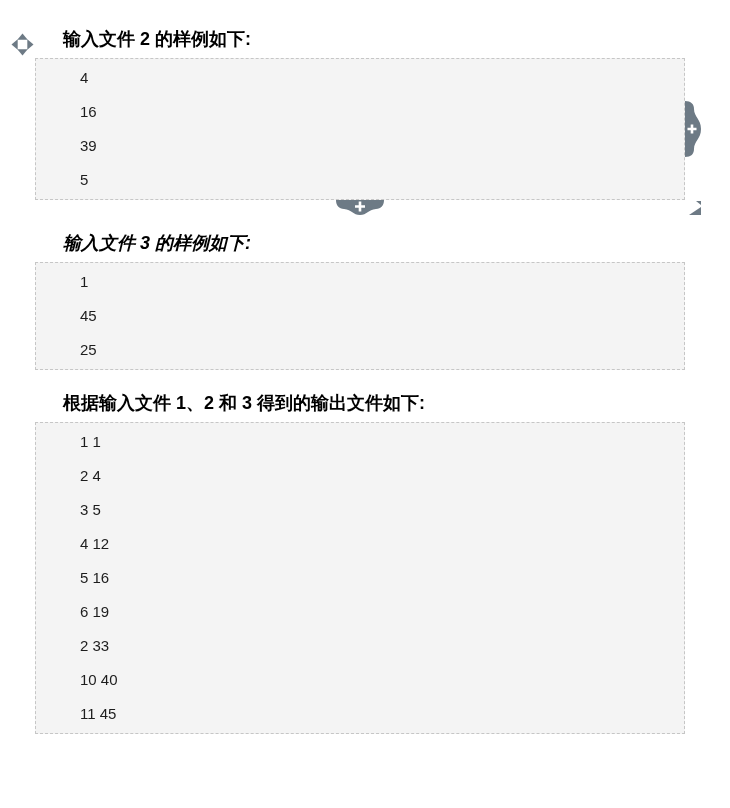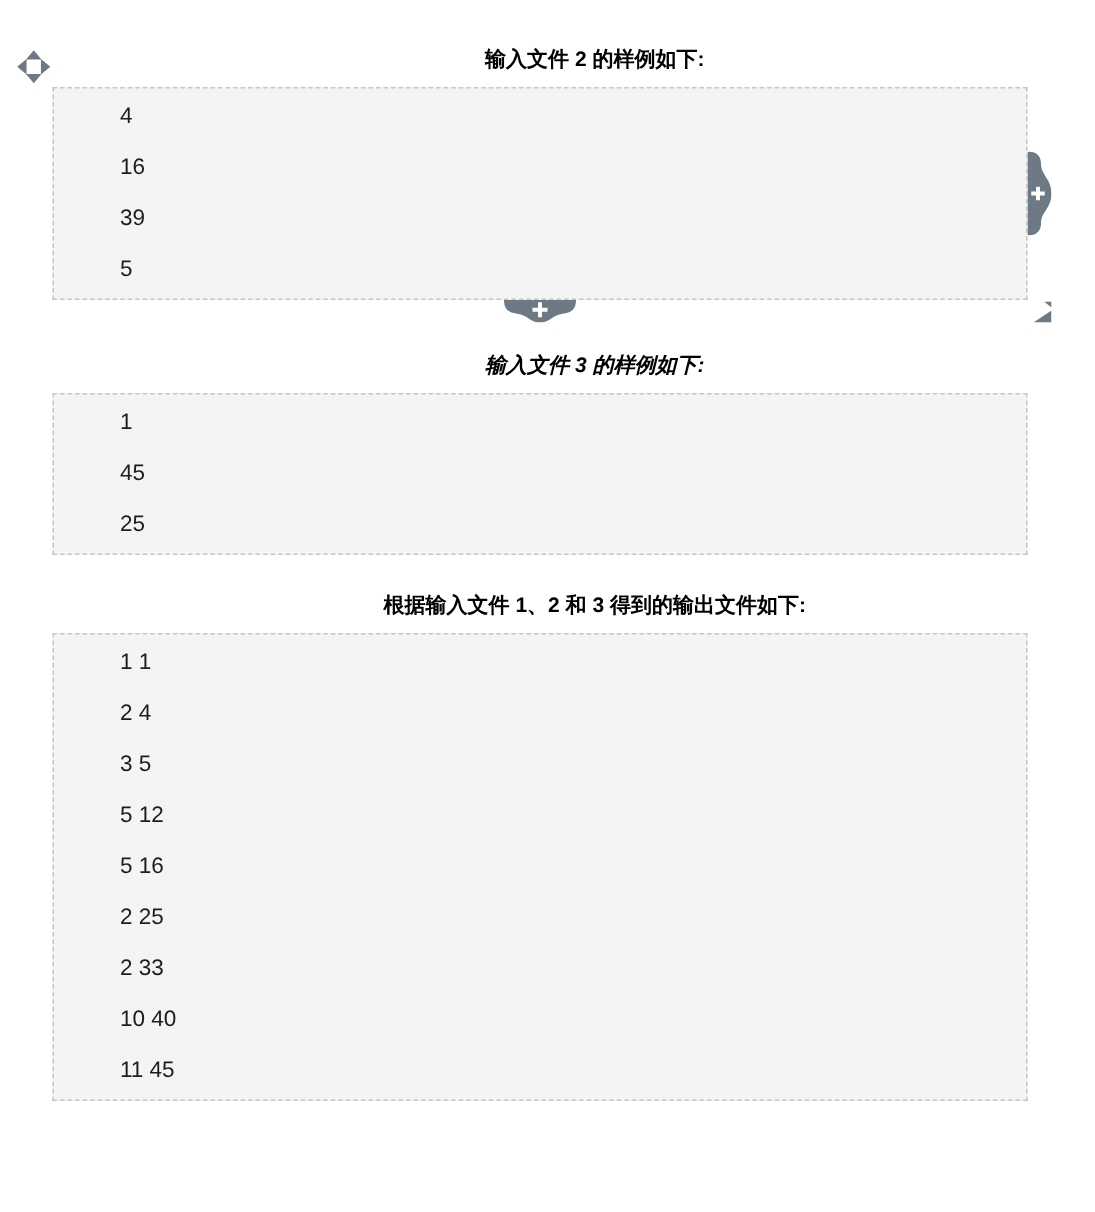--- a/index.html
+++ b/index.html
@@ -24,25 +24,24 @@
   .move-handle {
     position: absolute;
     left: 11px;
     top: 33px;
     width: 23px;
     height: 23px;
     cursor: move;
   }
   .section-heading {
     margin: 0 0 9px 63px;
-    font-size: 14px;
+    font-size: 18px;
     line-height: 20px;
     font-weight: 700;
     color: #000000;
-    text-align: center;
   }
   .sec-2 .section-heading { margin-top: 33px; font-style: italic; }
   .sec-3 .section-heading { margin-top: 23px; }
   .block-wrap {
     position: relative;
     margin-left: 35px;
     width: 650px;
   }
   .code-block {
     box-sizing: border-box;
@@ -150,23 +149,23 @@
     </div>
   </div>
 
   <div class="section sec-3">
     <h3 class="section-heading">根据输入文件 1、2 和 3 得到的输出文件如下:</h3>
     <div class="block-wrap">
       <div class="code-block">
           <div class="code-line">1 1</div>
           <div class="code-line">2 4</div>
           <div class="code-line">3 5</div>
-          <div class="code-line">5 12</div>
+          <div class="code-line">4 12</div>
           <div class="code-line">5 16</div>
-          <div class="code-line">2 25</div>
+          <div class="code-line">6 19</div>
           <div class="code-line">2 33</div>
           <div class="code-line">10 40</div>
           <div class="code-line">11 45</div>
         </div>
     </div>
   </div>
 
 </div>
 
 </body></html>

